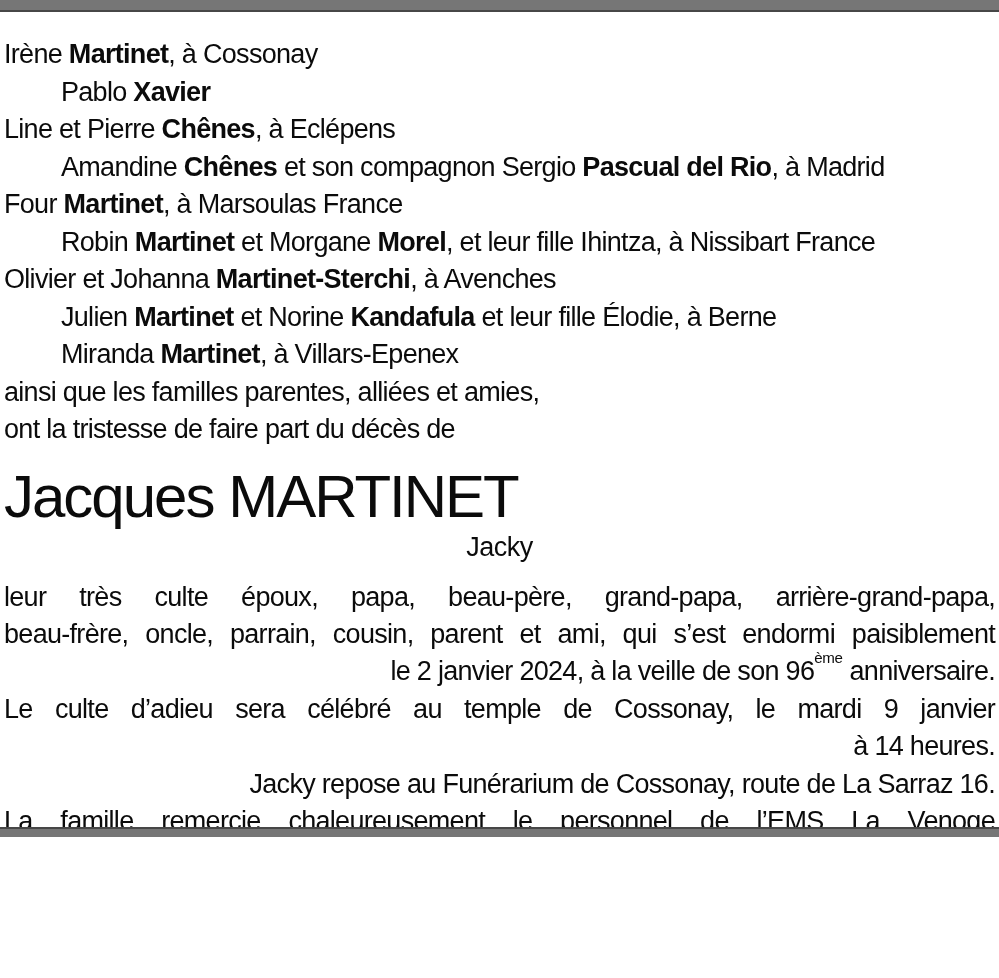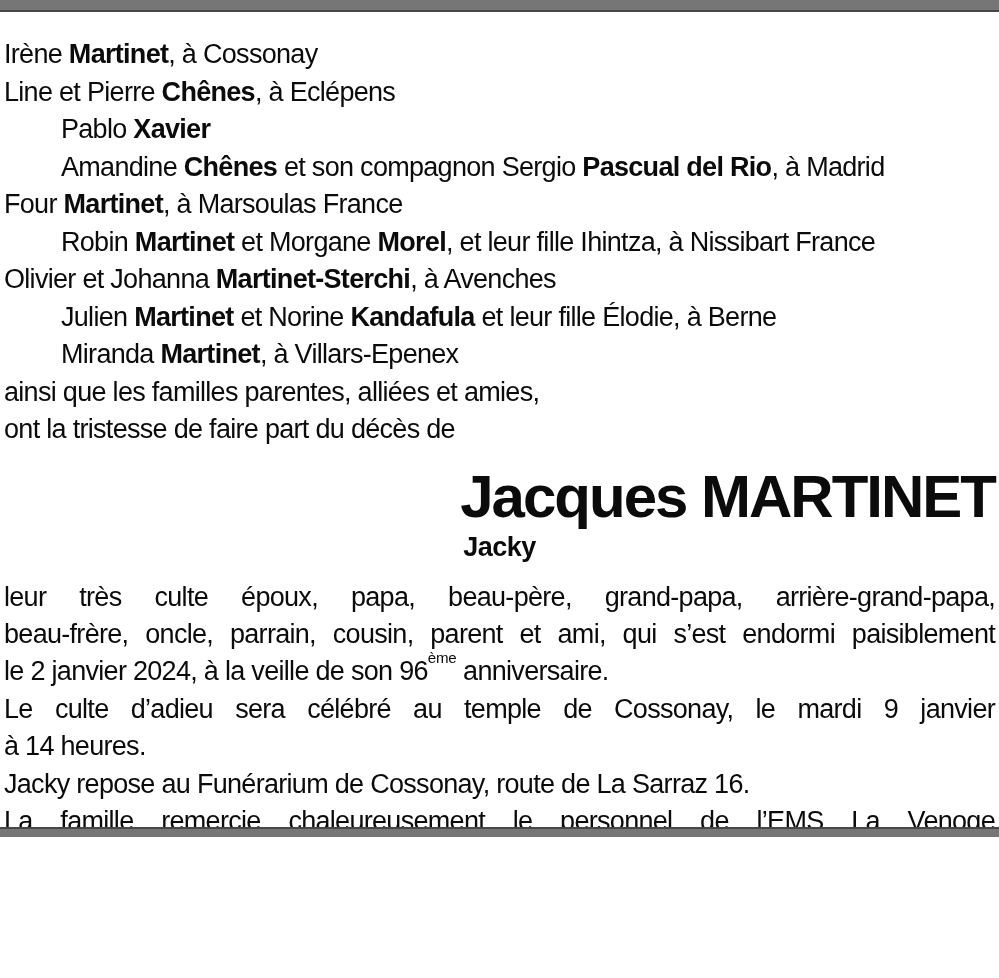--- a/index.html
+++ b/index.html
@@ -41,41 +41,42 @@
     line-height:37.5px;
     white-space:nowrap;
   }
   .family-list .line.indent{
     padding-left:57px;
   }
   b,.b{font-weight:bold;}
   
   .deceased-name{
     margin-top:14px;
-    text-align:right;
-    font-weight:bold;
+    text-align:left;
+    font-weight:normal;
     font-size:60px;
     letter-spacing:-2px;
     line-height:68px;
   }
   .deceased-nickname{
     text-align:center;
-    font-weight:bold;
+    font-weight:normal;
     font-size:27px;
     letter-spacing:-0.5px;
     line-height:32px;
   }
   
   .notice-body{
     margin-top:16px;
   }
   .notice-body .line{
     font-size:27px;
     letter-spacing:-0.7px;
     line-height:37.4px;
+    text-align:right;
   }
   .notice-body .line.justify{
     text-align:justify;
     text-align-last:justify;
   }
   sup.ord{
     font-size:0.56em;
     line-height:0;
     position:relative;
     top:-0.48em;
@@ -84,22 +85,22 @@
 </style>
 </head>
 <body>
 
 <div class="page">
   <div class="top-bar"></div>
 
   <div class="content">
     <div class="family-list" id="family-list">
         <div class="line"><span>Irène </span><span class="b">Martinet</span><span>, à Cossonay</span></div>
+        <div class="line indent"><span>Pablo </span><span class="b">Xavier</span></div>
         <div class="line"><span>Line et Pierre </span><span class="b">Chênes</span><span>, à Eclépens</span></div>
-        <div class="line indent"><span>Pablo </span><span class="b">Xavier</span></div>
         <div class="line indent"><span>Amandine </span><span class="b">Chênes</span><span> et son compagnon Sergio </span><span class="b">Pascual del Rio</span><span>, à Madrid</span></div>
         <div class="line"><span>Four </span><span class="b">Martinet</span><span>, à Marsoulas France</span></div>
         <div class="line indent"><span>Robin </span><span class="b">Martinet</span><span> et Morgane </span><span class="b">Morel</span><span>, et leur fille Ihintza, à Nissibart France</span></div>
         <div class="line"><span>Olivier et Johanna </span><span class="b">Martinet-Sterchi</span><span>, à Avenches</span></div>
         <div class="line indent"><span>Julien </span><span class="b">Martinet</span><span> et Norine </span><span class="b">Kandafula</span><span> et leur fille Élodie, à Berne</span></div>
         <div class="line indent"><span>Miranda </span><span class="b">Martinet</span><span>, à Villars-Epenex</span></div>
         <div class="line"><span>ainsi que les familles parentes, alliées et amies,</span></div>
         <div class="line"><span>ont la tristesse de faire part du décès de</span></div>
       </div>
 

